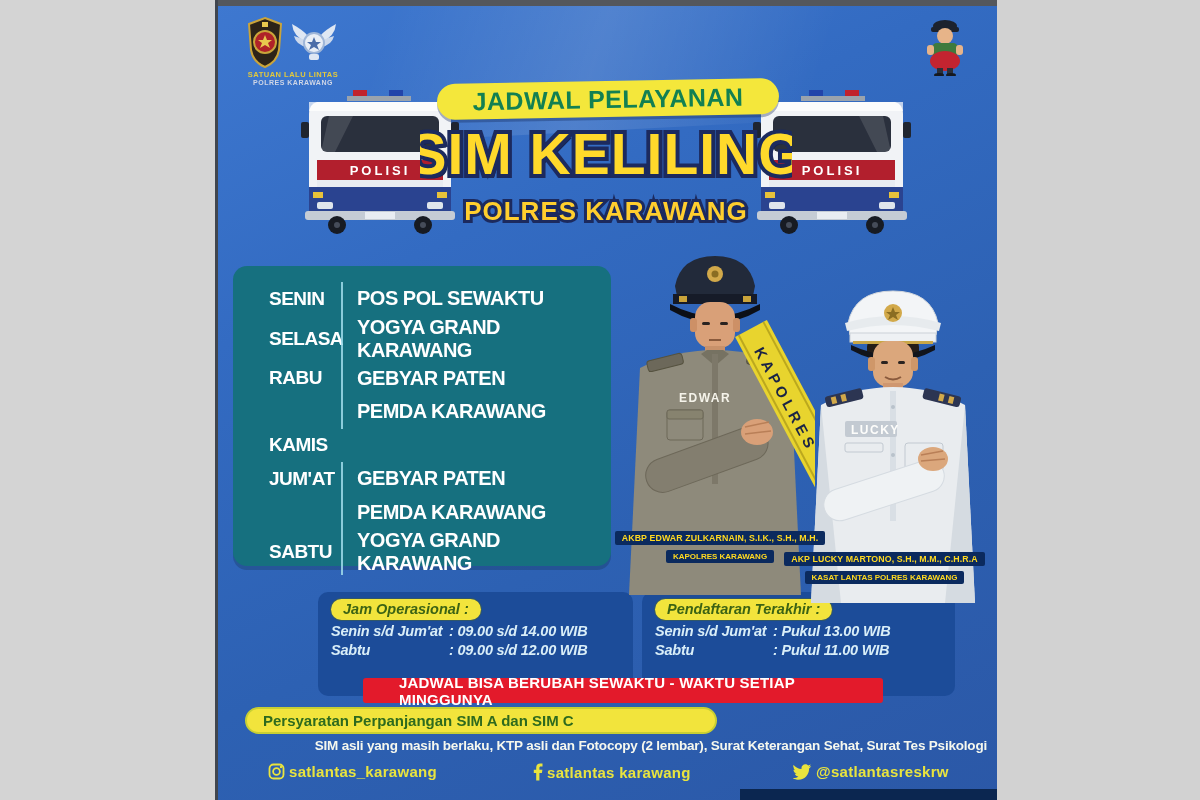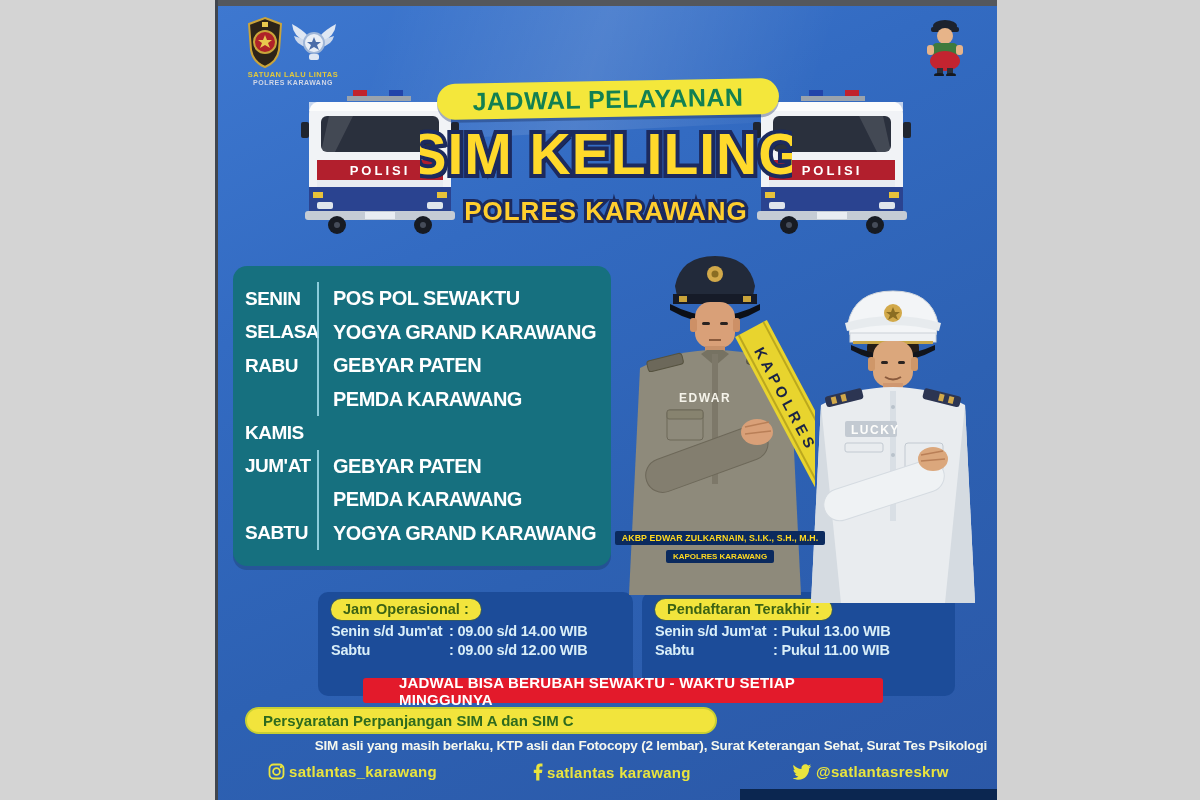--- a/index.html
+++ b/index.html
@@ -14,32 +14,32 @@
   .streak{position:absolute;left:-60px;top:-20px;width:920px;height:150px;transform:rotate(-3deg);
           background:linear-gradient(110deg,rgba(255,255,255,0) 25%,rgba(255,255,255,.13) 48%,rgba(255,255,255,0) 72%);}
   .org-text{position:absolute;left:18px;top:70px;width:120px;text-align:center;line-height:1.25;}
   .org-l1{font-size:7.5px;font-weight:bold;color:#e3c93c;letter-spacing:.5px;}
   .org-l2{font-size:7px;font-weight:bold;color:#cfd6e6;letter-spacing:.5px;}
   .kicker{position:absolute;left:222px;top:81px;width:342px;height:36px;background:#f4e73b;
           border-radius:18px;display:flex;align-items:center;justify-content:center;
           transform:rotate(-1deg);box-shadow:0 3px 0 rgba(20,40,90,.35);}
   .kicker span{font-size:25px;font-weight:900;color:#128052;letter-spacing:.5px;}
   .table{position:absolute;left:18px;top:266px;width:378px;height:300px;background:#16707f;
-         border-radius:14px;box-shadow:0 4px 0 rgba(10,40,60,.25);padding:16px 10px 12px 12px;box-sizing:border-box;}
+         border-radius:14px;box-shadow:0 4px 0 rgba(10,40,60,.25);padding:16px 10px 12px 36px;box-sizing:border-box;}
   .srow{display:grid;grid-template-columns:72px 1fr;min-height:33.5px;align-items:center;}
   .day{font-size:19px;font-weight:bold;color:#fff;letter-spacing:-.5px;}
   .loc{font-size:20px;font-weight:bold;color:#fff;letter-spacing:-.5px;
        border-left:2px solid rgba(160,220,235,.85);padding-left:14px;min-height:33.5px;display:flex;align-items:center;}
   .cap{position:absolute;text-align:center;z-index:6;}
   .cap span{display:inline-block;background:#0b2a5e;color:#ffd920;font-weight:bold;
             padding:2px 7px;border-radius:2px;}
   .cap .l1{font-size:8.8px;letter-spacing:.1px;}
   .cap .l2{font-size:8px;margin-top:1px;}
   .infobox{position:absolute;top:592px;height:104px;background:#1c4c99;border-radius:10px;
-           padding:7px 13px;box-sizing:border-box;}
+           padding:7px 13px;box-sizing:border-box;font-style:italic;}
   .pill{display:inline-block;background:#f2e43c;border-radius:12px;padding:2px 12px 3px;
         font-size:14.5px;font-weight:900;color:#3c6314;box-shadow:0 0 0 1px rgba(90,110,20,.35);}
   .irow{display:grid;grid-template-columns:118px 1fr;margin-top:3px;}
   .irow div{font-size:14.5px;font-weight:bold;color:#d9eef8;letter-spacing:-.2px;}
   .notice{position:absolute;left:148px;top:678px;width:484px;height:25px;background:#e31a2b;
           border-radius:3px;display:flex;align-items:center;justify-content:center;padding-left:36px;}
   .notice span{color:#fff;font-weight:900;font-size:15px;letter-spacing:.2px;}
   .req-pill{position:absolute;left:30px;top:707px;width:472px;height:27px;background:#f2e43c;
             border-radius:14px;border:2px solid #c8cf33;box-sizing:border-box;
             display:flex;align-items:center;padding-left:16px;}
@@ -276,20 +276,24 @@
         <rect x="28" y="193" width="128" height="34" rx="17" fill="#837e6f" stroke="#6d6859"></rect>
       </g>
       <ellipse cx="142" cy="182" rx="16" ry="13" fill="#d9a078"></ellipse>
       <path d="M130,177 L154,172 M130,184 L156,181" stroke="#b97f57" stroke-width="1.5" fill="none"></path>
     </svg>
 
     <div class="cap" style="left:395px;top:527px;width:220px;">
       <span class="l1">AKBP EDWAR ZULKARNAIN, S.I.K., S.H., M.H.</span><br>
       <span class="l2">KAPOLRES KARAWANG</span>
     </div>
+    <div class="cap" style="left:557px;top:548px;width:225px;">
+      <span class="l1">AKP LUCKY MARTONO, S.H., M.M., C.H.R.A</span><br>
+      <span class="l2">KASAT LANTAS POLRES KARAWANG</span>
+    </div>
 
     <div class="infobox" style="left:103px;width:315px;">
       <span class="pill">Jam Operasional :</span>
       <div class="irow">
         <div>Senin s/d Jum'at</div>
         <div>: 09.00 s/d 14.00 WIB</div>
       </div>
       <div class="irow">
         <div>Sabtu</div>
         <div>: 09.00 s/d 12.00 WIB</div>

